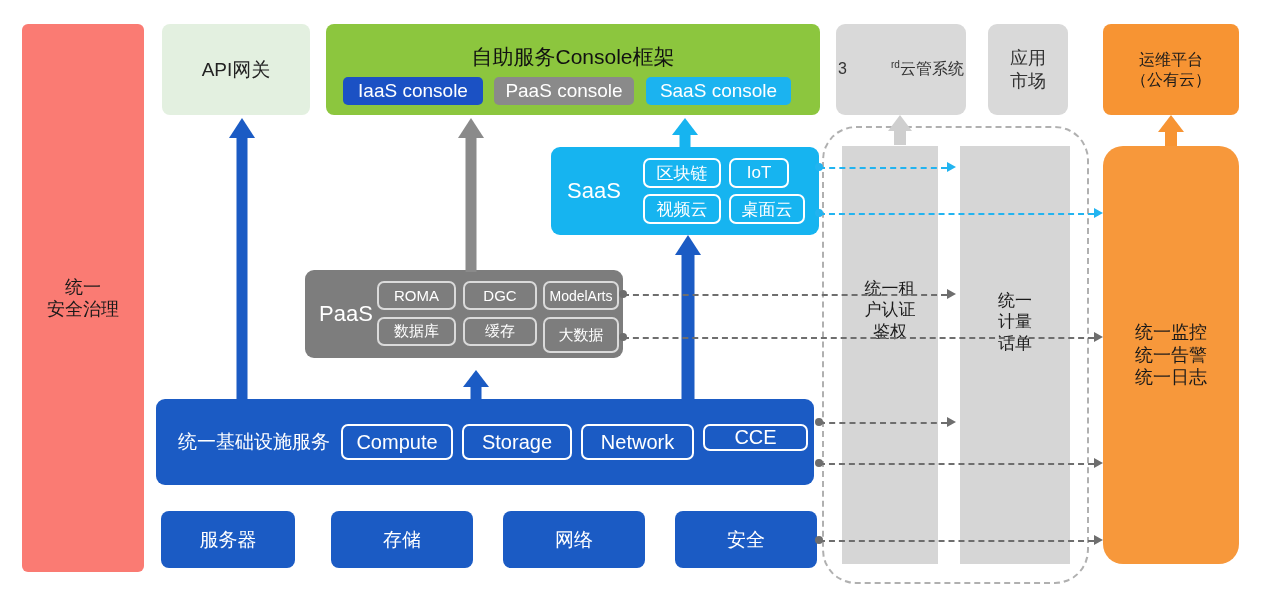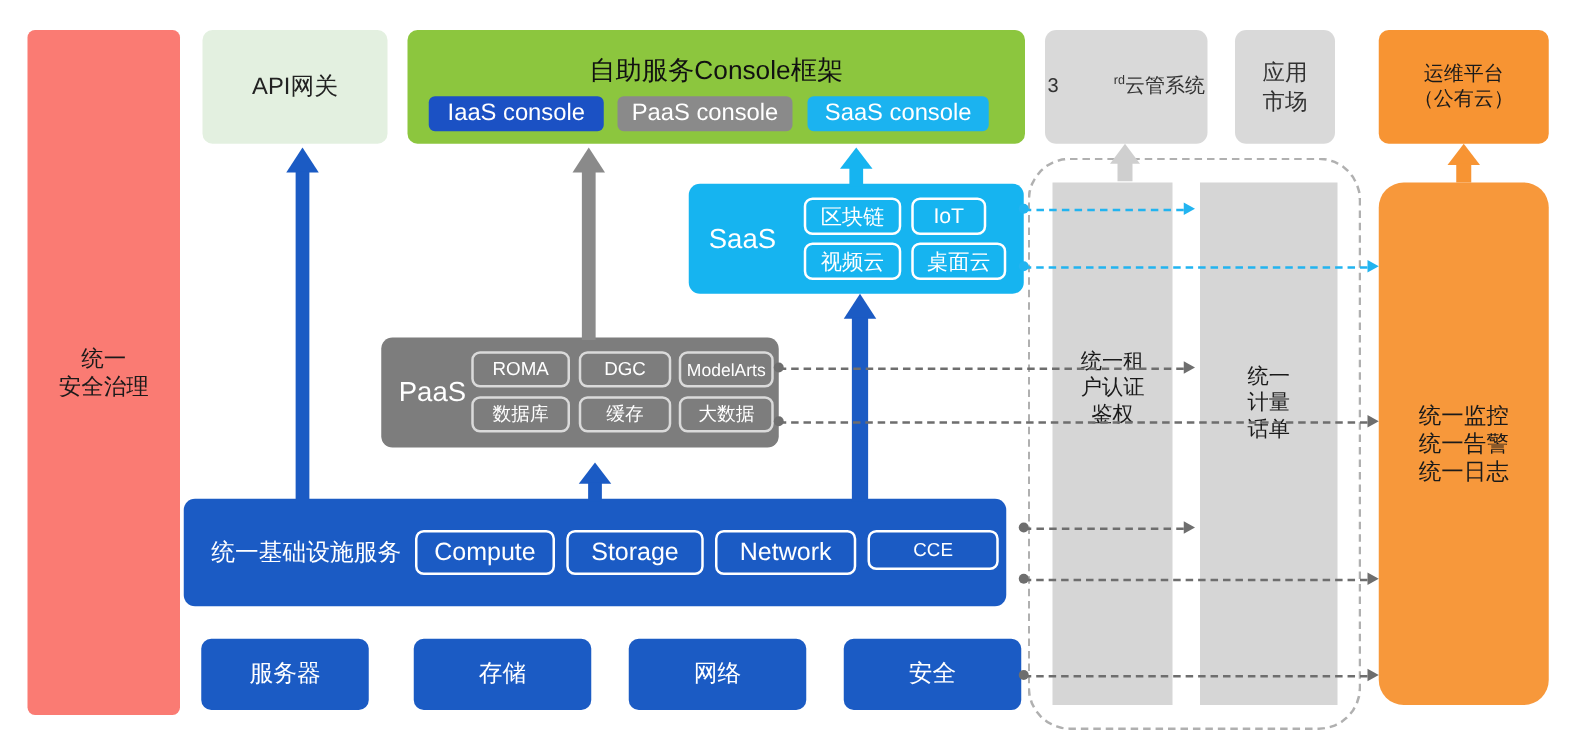--- a/index.html
+++ b/index.html
@@ -164,37 +164,37 @@
     </div>
     <div class="pill dim" style="left:238px;top:11px;width:76px;height:29px;font-size:14px;">
       <span>ModelArts</span>
     </div>
     <div class="pill dim" style="left:72px;top:47px;width:79px;height:29px;font-size:15px;">
       <span>数据库</span>
     </div>
     <div class="pill dim" style="left:158px;top:47px;width:74px;height:29px;font-size:15px;">
       <span>缓存</span>
     </div>
-    <div class="pill dim" style="left:238px;top:47px;width:76px;height:29px;font-size:15px;">
+    <div class="pill dim" style="left:238px;top:47px;width:76px;height:36px;font-size:15px;">
       <span>大数据</span>
     </div>
   </div>
 
-  <div class="iaas-bar" style="position:absolute;left:147px;top:399px;width:658px;height:86px;">
+  <div class="iaas-bar" style="position:absolute;left:156px;top:399px;width:658px;height:86px;">
     <span class="iaas-label">统一基础设施服务</span>
     <div class="pill" style="left:185px;top:25px;width:112px;height:36px;font-size:20px;">
       <span>Compute</span>
     </div>
     <div class="pill" style="left:306px;top:25px;width:110px;height:36px;font-size:20px;">
       <span>Storage</span>
     </div>
     <div class="pill" style="left:425px;top:25px;width:113px;height:36px;font-size:20px;">
       <span>Network</span>
     </div>
-    <div class="pill" style="left:547px;top:25px;width:105px;height:32px;font-size:15px;">
+    <div class="pill" style="left:547px;top:25px;width:105px;height:27px;font-size:20px;">
       <span>CCE</span>
     </div>
   </div>
 
   <div class="box hwbox" style="left:161px;top:511px;width:134px;height:57px;">
     <span>服务器</span>
   </div>
   <div class="box hwbox" style="left:331px;top:511px;width:142px;height:57px;">
     <span>存储</span>
   </div>

